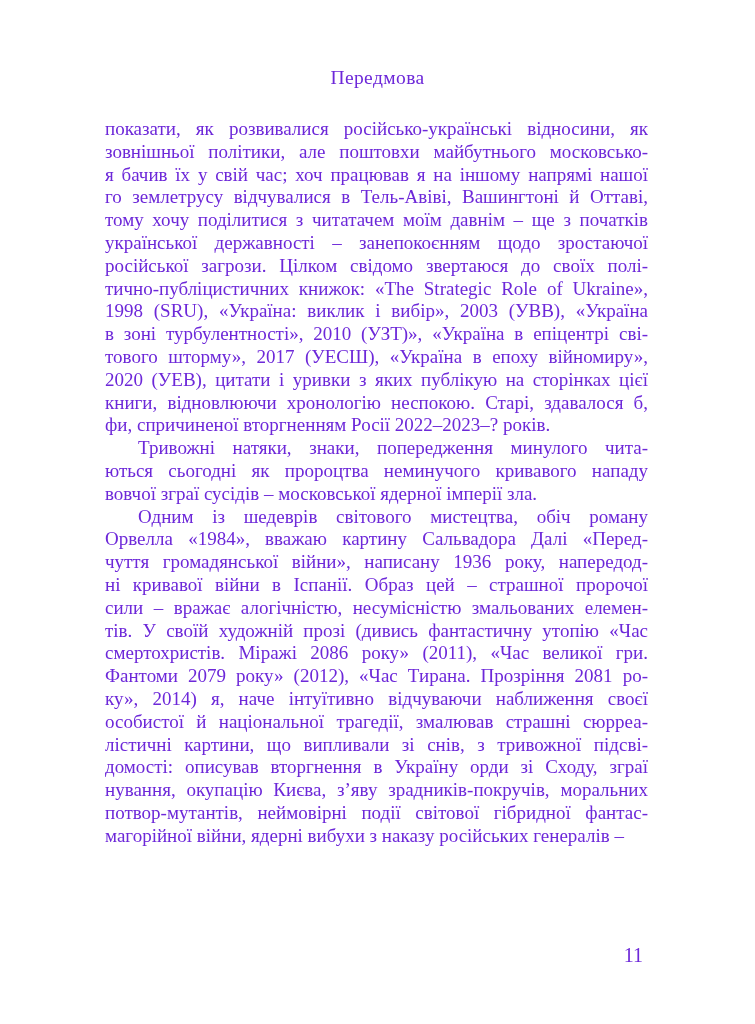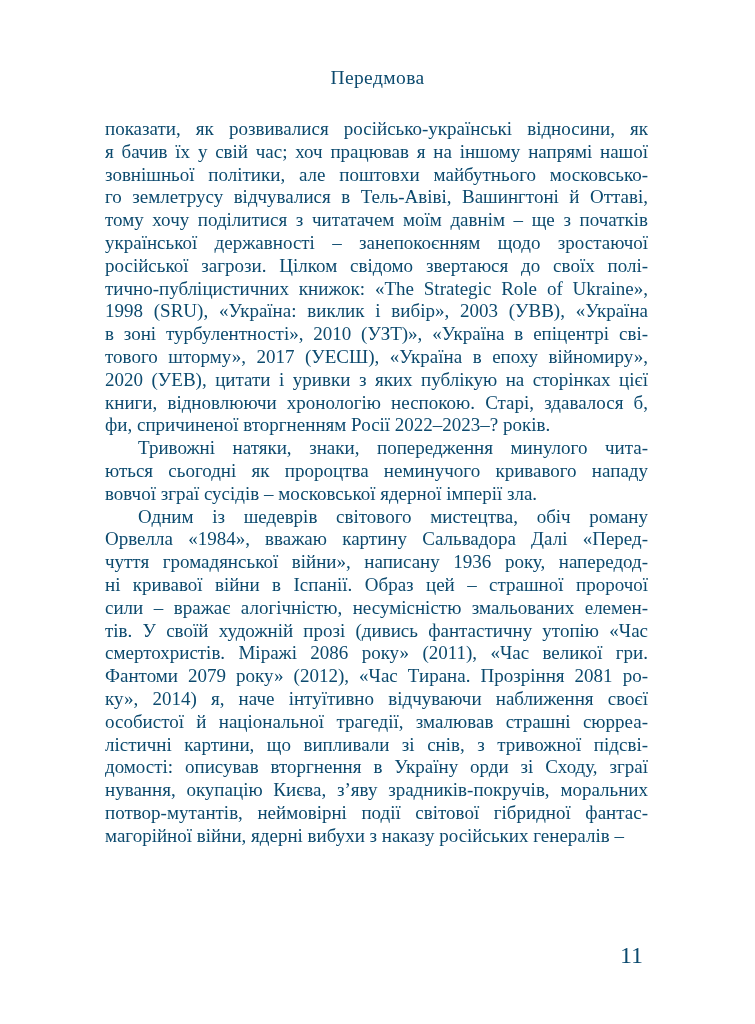--- a/index.html
+++ b/index.html
@@ -7,21 +7,21 @@
     padding: 0;
     background: #ffffff;
   }
   .page {
     position: relative;
     width: 755px;
     height: 1024px;
     background: #ffffff;
     overflow: hidden;
     font-family: "Liberation Serif", "DejaVu Serif", serif;
-    color: #0c4a6e;
+    color: #6d28d9;
   }
   .heading {
     position: absolute;
     top: 66px;
     left: 0;
     width: 755px;
     text-align: center;
     font-size: 19.5px;
     line-height: 24px;
     letter-spacing: 0.4px;
@@ -44,37 +44,37 @@
   }
   .line.last {
     text-align-last: left;
   }
   .pagenum {
     position: absolute;
     top: 943px;
     left: 105px;
     width: 538px;
     text-align: right;
-    font-size: 24px;
+    font-size: 20px;
     line-height: 24px;
   }
 </style>
 </head>
 <body>
 
 <div class="page">
 
   <div class="heading">Передмова</div>
 
   <div class="textblock">
 
     <div>
       <div class="line">показати, як розвивалися російсько-українські відносини, як</div>
+      <div class="line">зовнішньої політики, але поштовхи майбутнього московсько-</div>
       <div class="line">я бачив їх у свій час; хоч працював я на іншому напрямі нашої</div>
-      <div class="line">зовнішньої політики, але поштовхи майбутнього московсько-</div>
       <div class="line">го землетрусу відчувалися в Тель-Авіві, Вашингтоні й Оттаві,</div>
       <div class="line">тому хочу поділитися з читатачем моїм давнім – ще з початків</div>
       <div class="line">української державності – занепокоєнням щодо зростаючої</div>
       <div class="line">російської загрози. Цілком свідомо звертаюся до своїх полі-</div>
       <div class="line">тично-публіцистичних книжок: «The Strategic Role of Ukraine»,</div>
       <div class="line">1998 (SRU), «Україна: виклик і вибір», 2003 (УВВ), «Україна</div>
       <div class="line">в зоні турбулентності», 2010 (УЗТ)», «Україна в епіцентрі сві-</div>
       <div class="line">тового шторму», 2017 (УЕСШ), «Україна в епоху війномиру»,</div>
       <div class="line">2020 (УЕВ), цитати і уривки з яких публікую на сторінках цієї</div>
       <div class="line">книги, відновлюючи хронологію неспокою. Старі, здавалося б,</div>

